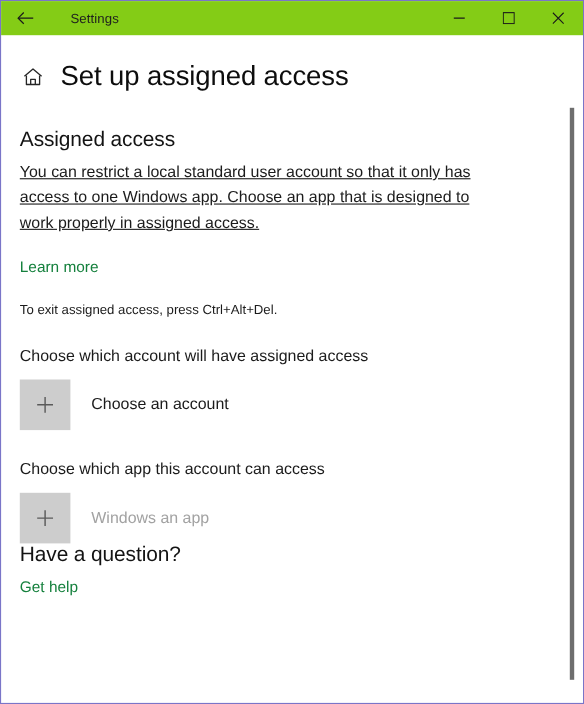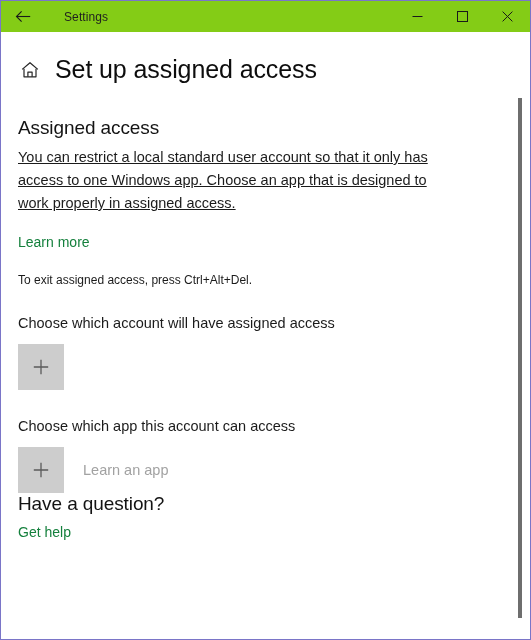--- a/index.html
+++ b/index.html
@@ -249,33 +249,34 @@
     
     <div class="picker-label">Choose which account will have assigned access</div>
     <div class="picker">
       <div class="picker-tile">
         <span>
           <svg width="20" height="20" viewBox="0 0 20 20" stroke="#5a5a5a" stroke-width="1.3">
             <path d="M10 2.8v14.4M2.8 10h14.4"></path>
           </svg>
         </span>
       </div>
+      <div class="picker-text">Choose an account</div>
     </div>
 
     
     <div class="picker-label">Choose which app this account can access</div>
     <div class="picker disabled">
       <div class="picker-tile">
         <span>
           <svg width="20" height="20" viewBox="0 0 20 20" stroke="#5a5a5a" stroke-width="1.3">
             <path d="M10 2.8v14.4M2.8 10h14.4"></path>
           </svg>
         </span>
       </div>
-      <div class="picker-text">Learn an app</div>
+      <div class="picker-text">Windows an app</div>
     </div>
 
     
     <div id="footer">
       <div id="footer-heading">Have a question?</div>
       <a class="link" id="get-help" href="#">Get help</a>
     </div>
 
   </div>
 </div>

